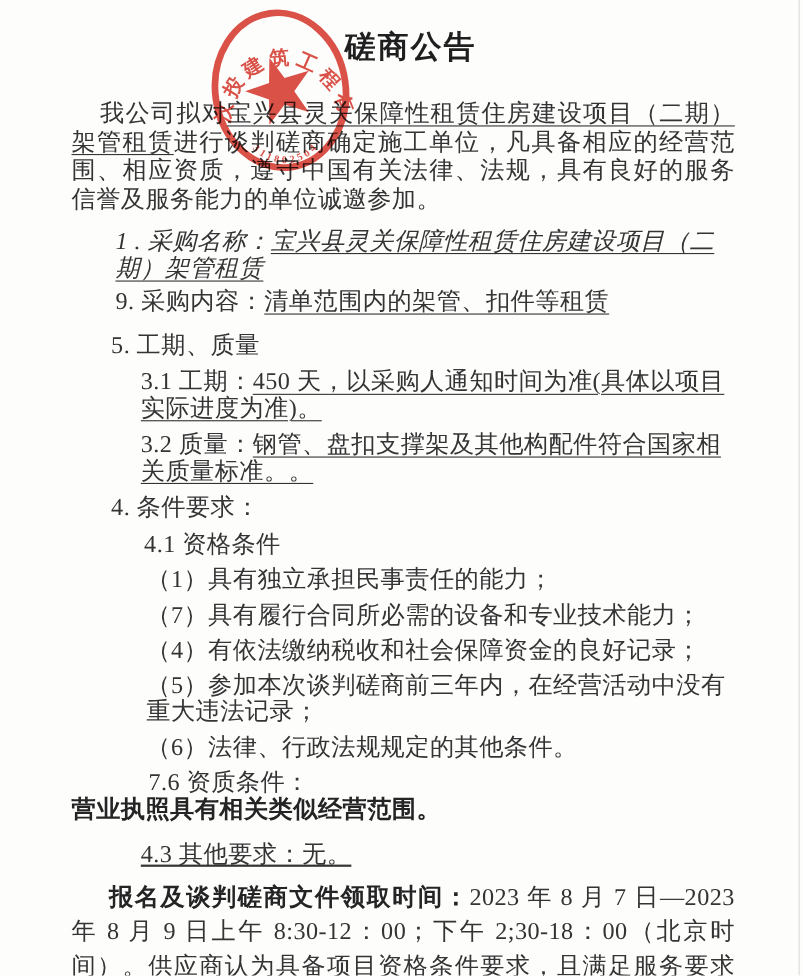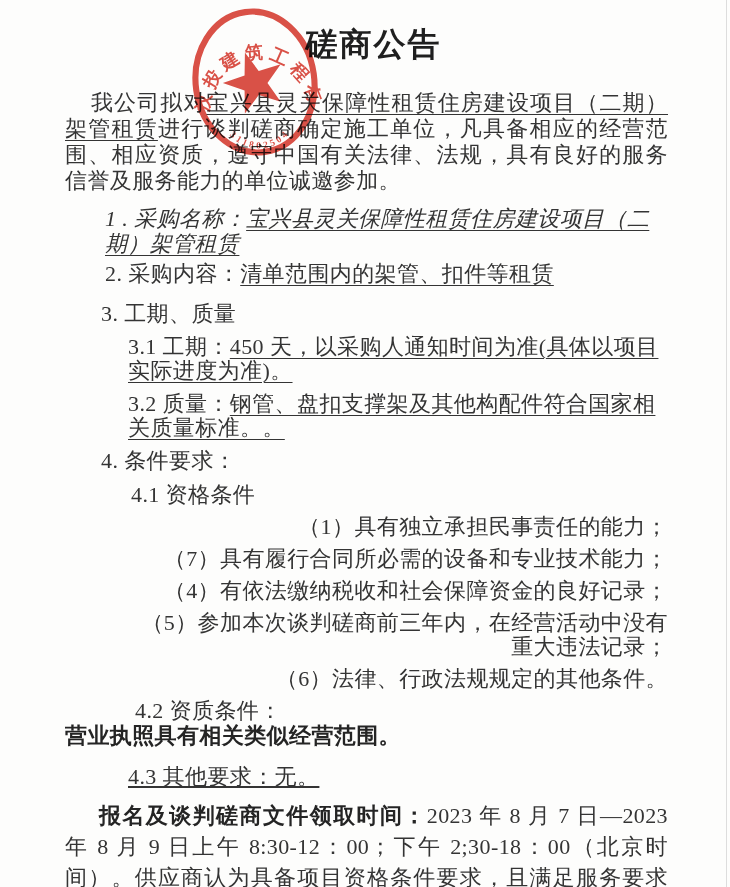--- a/index.html
+++ b/index.html
@@ -11,39 +11,39 @@
     font-family:"Liberation Serif","DejaVu Serif",serif;
     color:#343434;
     box-sizing:border-box;
     padding:0 62px 0 65px;
   }
   .edge-line{
     position:absolute;right:3px;top:0;bottom:0;width:1px;
     background:#d4d4d4;opacity:.8;
   }
   h1.doc-title{
-    font-size:32px;line-height:40px;font-weight:bold;
+    font-size:28px;line-height:40px;font-weight:bold;
     text-align:center;letter-spacing:2px;
     margin:24px 0 0 14px;color:#1f1f1f;
   }
   p{margin:0;}
   .t{font-size:22px;letter-spacing:.4px;}
   .u{text-decoration:underline;text-underline-offset:4px;text-decoration-thickness:1.2px;}
   .b{font-weight:bold;color:#242424;}
   .intro{
     margin-top:26px;line-height:26px;text-align:justify;text-indent:26px;
   }
   .item{line-height:25px;padding-left:40px;}
   .item1{margin-top:12px;font-style:italic;}
   .item2{margin-top:5px;}
   .h3line{margin-top:16px;padding-left:36px;line-height:24px;}
   .sub3{margin-top:9px;padding-left:63px;line-height:24px;}
   .h4line{margin-top:9px;padding-left:36px;line-height:24px;}
   .sub41{margin-top:10px;padding-left:66px;line-height:24px;}
-  .cond{margin-top:8px;padding-left:68px;line-height:24px;text-align:right;}
+  .cond{margin-top:8px;padding-left:68px;line-height:24px;}
   .sub42{margin-top:8px;padding-left:70px;line-height:24px;}
   .bizline{margin-top:1px;line-height:24px;}
   .sub43{margin-top:17px;padding-left:63px;line-height:24px;text-decoration:underline;}
   .regpara{margin-top:11px;line-height:31px;text-align:justify;text-indent:34px;}
   .stamp{
     position:absolute;left:184px;top:2px;width:142px;height:160px;
     mix-blend-mode:multiply;opacity:.88;z-index:5;
     transform:rotate(-8deg);
     pointer-events:none;
   }
@@ -68,39 +68,39 @@
   </svg>
 
   <div class="edge-line"></div>
 
   <h1 class="doc-title">磋商公告</h1>
 
   <p class="t intro"><span>我公司拟对</span><span class="u">宝兴县灵关保障性租赁住房建设项目（二期）架管租赁</span><span>进行谈判磋商确定施工单位，凡具备相应的经营范围、相应资质，遵守中国有关法律、法规，具有良好的服务信誉及服务能力的单位诚邀参加。</span></p>
 
   <p class="t item item1"><span>1 . 采购名称：</span><span class="u">宝兴县灵关保障性租赁住房建设项目（二期）架管租赁</span></p>
 
-  <p class="t item item2"><span>2. 采购内容：</span><span class="u">清单范围内的架管、扣件等租赁</span></p>
+  <p class="t item item2"><span>9. 采购内容：</span><span class="u">清单范围内的架管、扣件等租赁</span></p>
 
-  <p class="t h3line">3. 工期、质量</p>
+  <p class="t h3line">5. 工期、质量</p>
 
   <p class="t sub3"><span>3.1 工期：</span><span class="u">450 天，以采购人通知时间为准(具体以项目实际进度为准)。</span></p>
 
   <p class="t sub3"><span>3.2 质量：</span><span class="u">钢管、盘扣支撑架及其他构配件符合国家相关质量标准。。</span></p>
 
   <p class="t h4line">4. 条件要求：</p>
 
   <p class="t sub41">4.1 资格条件</p>
 
   <p class="t cond">（1）具有独立承担民事责任的能力；</p>
   <p class="t cond">（7）具有履行合同所必需的设备和专业技术能力；</p>
   <p class="t cond">（4）有依法缴纳税收和社会保障资金的良好记录；</p>
   <p class="t cond">（5）参加本次谈判磋商前三年内，在经营活动中没有重大违法记录；</p>
   <p class="t cond">（6）法律、行政法规规定的其他条件。</p>
 
-  <p class="t sub42">4.2 资质条件：</p>
+  <p class="t sub42">7.6 资质条件：</p>
 
   <p class="t b bizline">营业执照具有相关类似经营范围。</p>
 
   <p class="t sub43">4.3 其他要求：无。</p>
 
   <p class="t regpara"><span class="b">报名及谈判磋商文件领取时间：</span><span>2023 年 8 月 7 日—2023 年 8 月 9 日上午 8:30-12：00；下午 2;30-18：00（北京时间）。供应商认为具备项目资格条件要求，且满足服务要求的，可以按照本磋商公告规定的时间、地点、报名方式，进行领取谈判磋商文件。</span></p>
 
 </div>
 
 </body></html>

